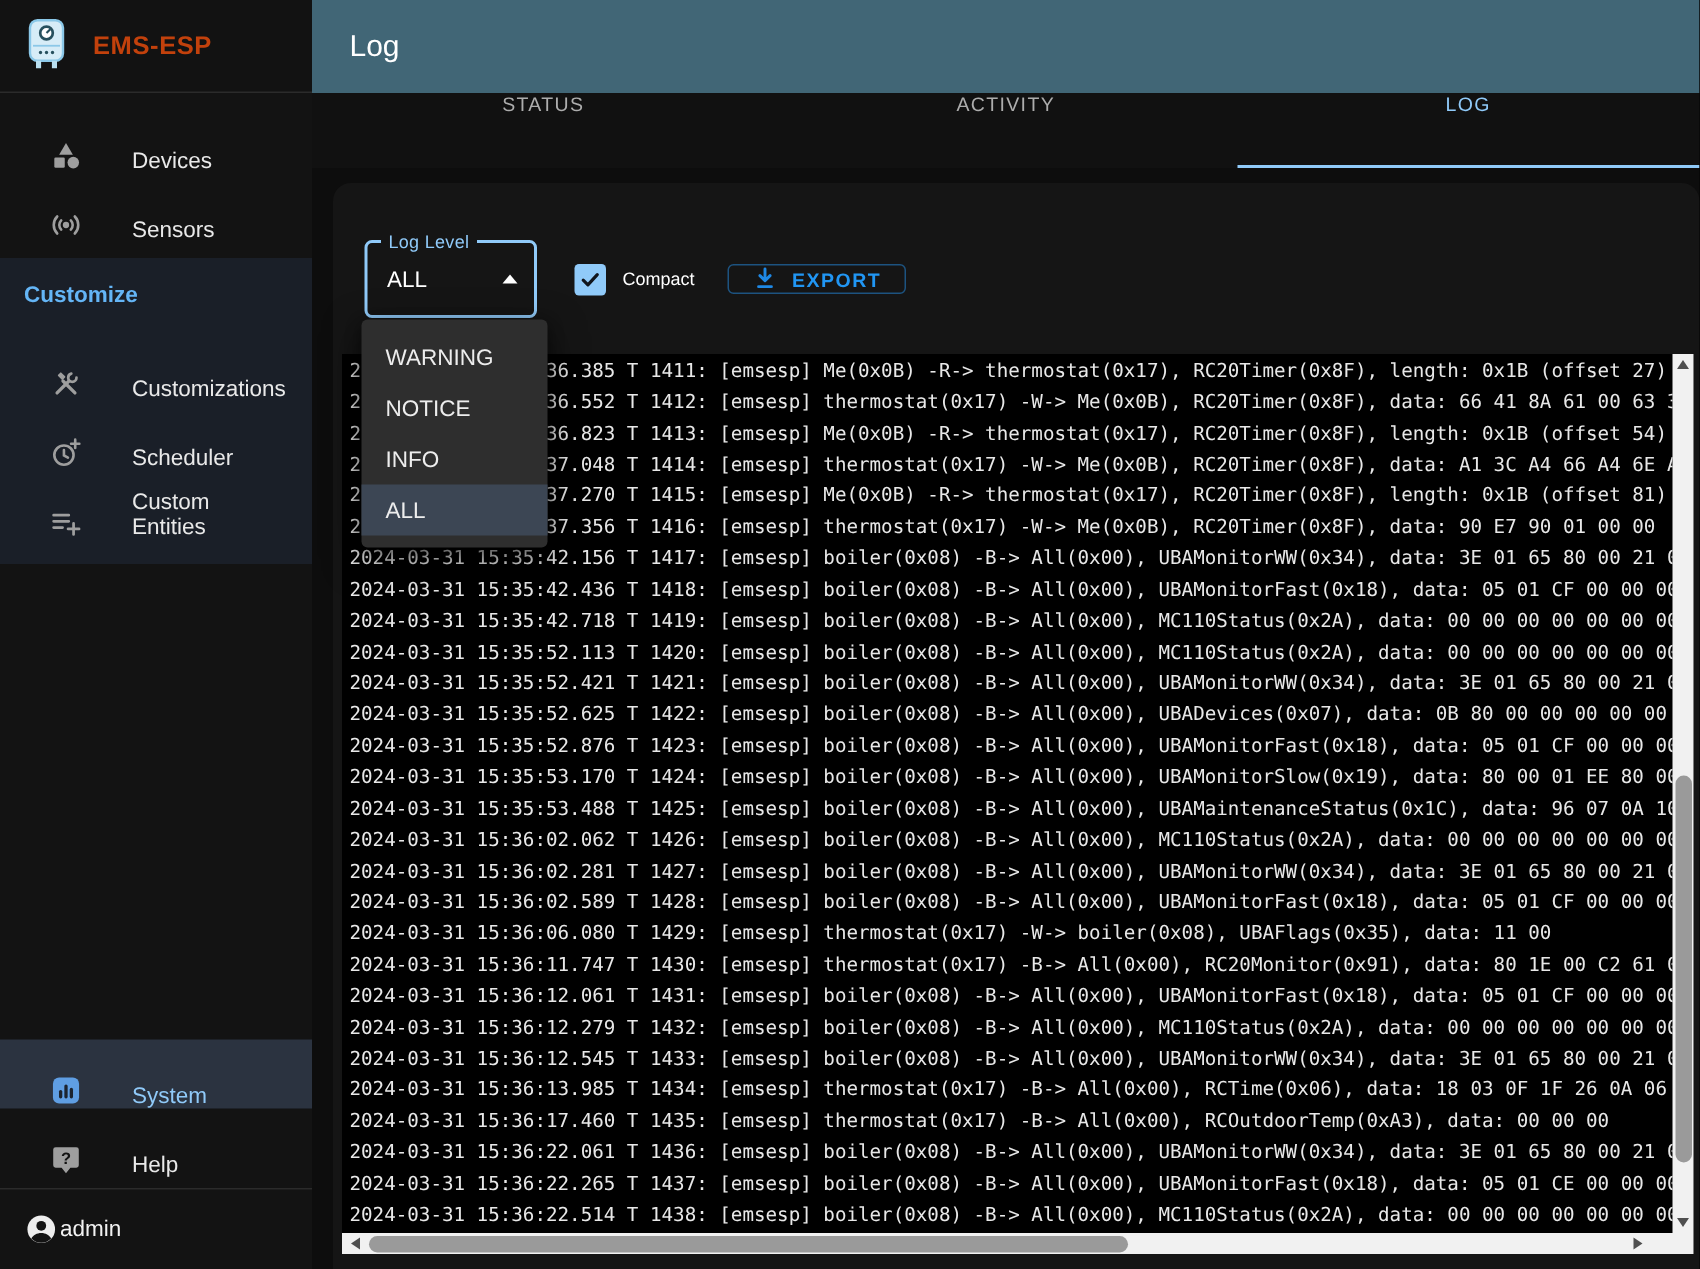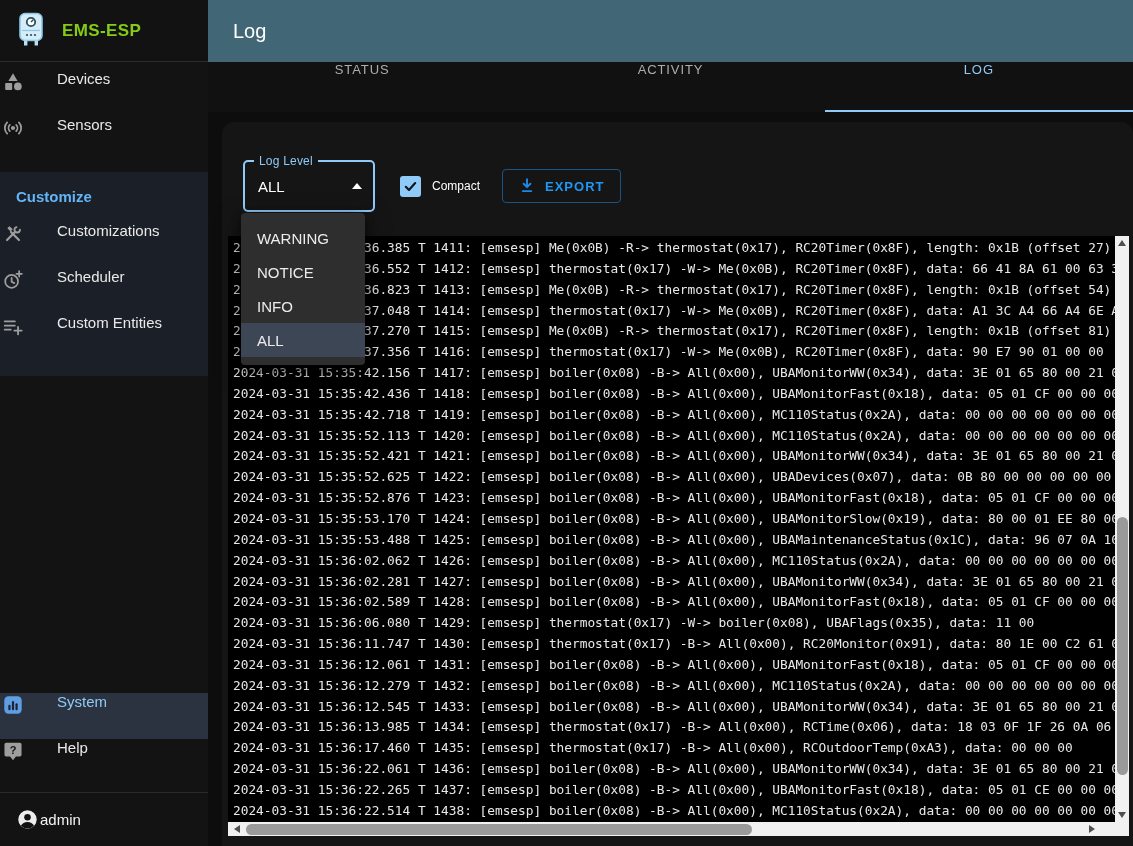--- a/index.html
+++ b/index.html
@@ -4,23 +4,23 @@
 <style>
   * { box-sizing: border-box; margin: 0; padding: 0; }
   html,body { width:1133px; height:846px; overflow:hidden; }
   body { background:#0d0d0d; font-family:"Liberation Sans", sans-serif; }
   .app { display:flex; width:1133px; height:846px; }
 
   
   .sidebar { width:208px; min-width:208px; background:#131313; position:relative; }
   .sb-header { height:62px; display:flex; align-items:center; padding:0 16px; gap:16px;
                border-bottom:1px solid #2b2b2b; background:#121212; }
-  .sb-title { color:#84cc16; font-size:17px; font-weight:600; letter-spacing:.4px; }
+  .sb-title { color:#c2410c; font-size:17px; font-weight:600; letter-spacing:.4px; }
   .nav { padding:8px 0 0 0; }
-  .nav-item { height:46px; display:flex; align-items:flex-start; padding:0 1px; gap:32px; cursor:pointer; }
+  .nav-item { height:46px; display:flex; align-items:flex-end; padding:0 32px; gap:32px; cursor:pointer; }
   .nav-item .ico { width:24px; height:24px; display:flex; align-items:center; justify-content:center; flex:none; }
   .nav-item .lbl { color:#e9e9e9; font-size:15px; }
   .nav-item.active { background:#2b3340; }
   .nav-item.active .lbl { color:#90caf9; }
   .customize { background:#1a1f28; margin-top:10px; padding-bottom:16px; }
   .customize-label { color:#64b5f6; font-size:15px; font-weight:700; padding:0 16px; line-height:50px; }
   .sb-bottom { position:absolute; left:0; right:0; bottom:0; }
   .sb-divider { height:1px; background:#2b2b2b; margin-top:7px; }
   .user-row { height:53px; display:flex; align-items:center; padding:0 16px; cursor:pointer; }
   .user-row .lbl { color:#f2f2f2; font-size:15px; }
@@ -40,32 +40,32 @@
 
   
   .controls { position:absolute; top:38px; left:21px; display:flex; align-items:center; }
   .mui-select { position:relative; height:52px; border:1px solid #4d4d4d; border-radius:5px;
                 display:flex; align-items:center; padding:0 12px 0 14px; cursor:pointer; background:transparent; }
   .mui-select.focused { border:2px solid #90caf9; padding:0 11px 0 13px; }
   .sel-label { position:absolute; top:-8px; left:9px; background:#151515; padding:0 5px;
                font-size:12px; color:#9e9e9e; letter-spacing:.2px; }
   .mui-select.focused .sel-label { color:#90caf9; }
   .sel-value { color:#ffffff; font-size:15px; }
-  .sel-loglevel { width:132px; }
+  .sel-loglevel { width:115px; }
   .sel-maxbuf { width:125px; margin-left:26px; }
   .caret { margin-left:auto; width:0; height:0; }
   .caret-up { border-left:5px solid transparent; border-right:5px solid transparent; border-bottom:6px solid #ffffff; }
   .caret-down { border-left:5px solid transparent; border-right:5px solid transparent; border-top:6px solid #d4d4d4; }
 
   .compact-wrap { display:flex; align-items:center; margin-left:25px; }
   .checkbox { width:21px; height:21px; background:#90caf9; border-radius:3px;
               display:flex; align-items:center; justify-content:center; cursor:pointer; }
   .compact-label { color:#ffffff; font-size:12px; font-weight:500; margin-left:11px; cursor:pointer; }
 
-  .export-btn { height:34px; margin-left:22px; border:1px solid #1d5380; border-radius:4px;
+  .export-btn { height:20px; margin-left:22px; border:1px solid #1d5380; border-radius:4px;
                 background:transparent; color:#2196f3; display:flex; align-items:center; gap:9px;
                 padding:0 15px; font-family:"Liberation Sans",sans-serif;
                 font-size:13px; font-weight:700; letter-spacing:1px; cursor:pointer; }
 
   
   .menu { position:absolute; left:19px; top:91px; width:124px; background:#2e2e2e; border-radius:4px;
           padding:8px 0; z-index:10;
           box-shadow:0 8px 24px rgba(0,0,0,.55), 0 3px 10px rgba(0,0,0,.4); }
   .menu-item { height:34px; display:flex; align-items:center; padding:0 16px; color:#ededed;
                font-size:15px; cursor:pointer; }

